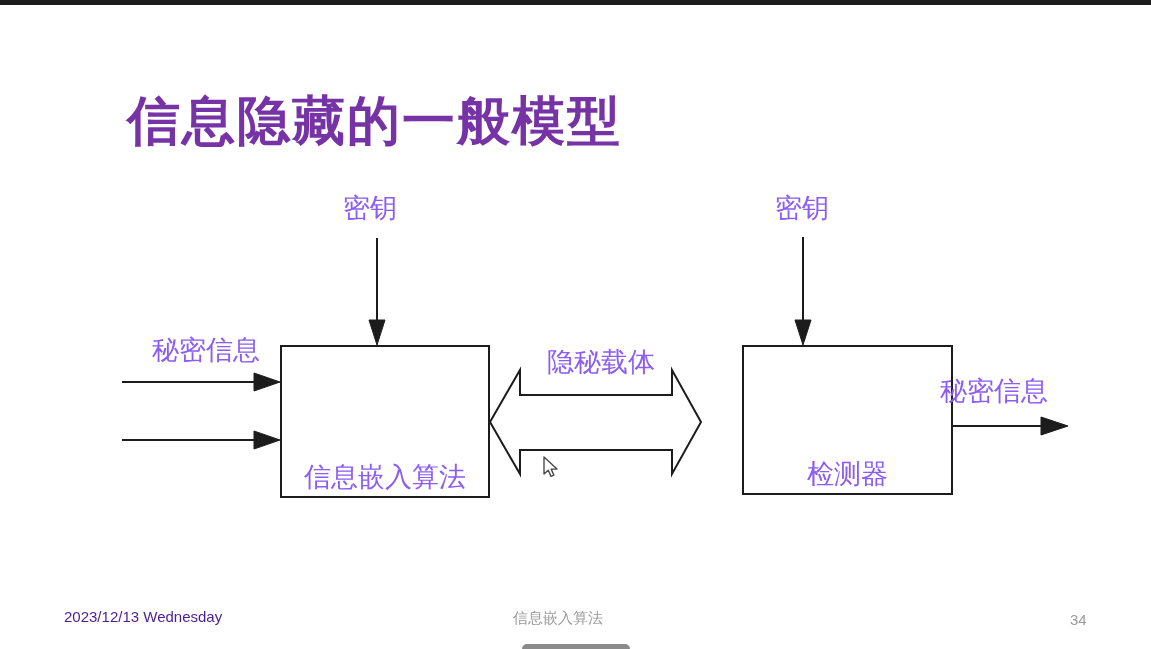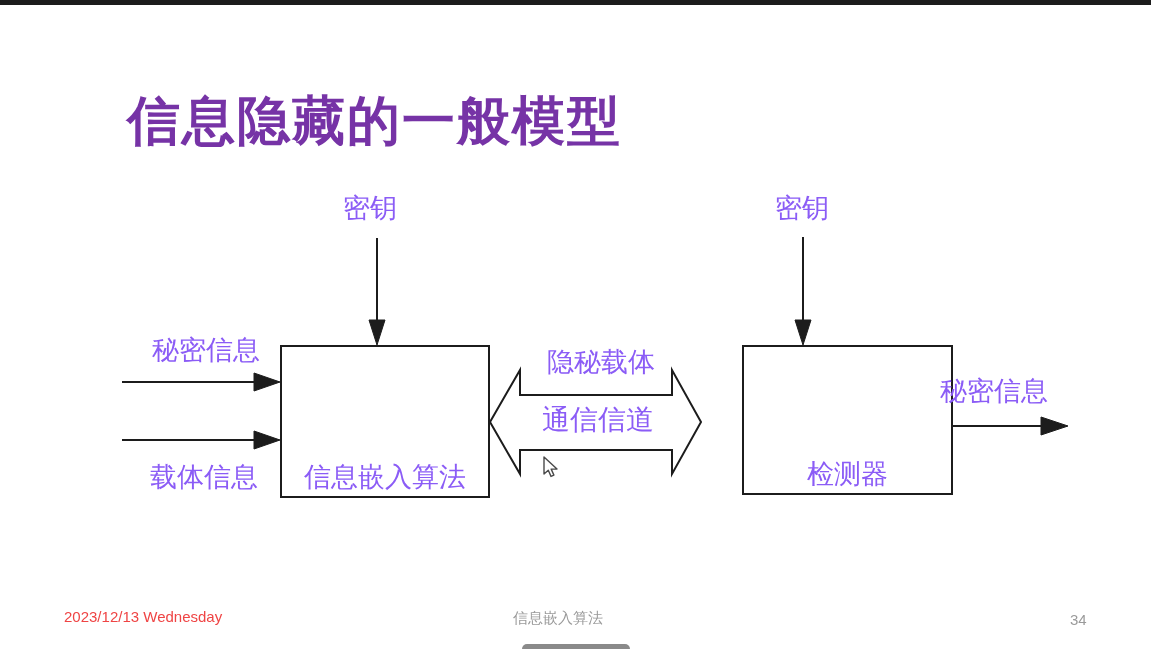--- a/index.html
+++ b/index.html
@@ -23,21 +23,21 @@
   .centered{transform:translateX(-50%);}
   .box{
     position:absolute;border:2px solid #1c1c1c;background:#ffffff;
     display:flex;align-items:flex-end;justify-content:center;
   }
   #embed-box{left:280px;top:345px;width:206px;height:149px;}
   #detector-box{left:742px;top:345px;width:207px;height:146px;}
   .box .diaglabel{position:static;transform:translateY(-3px);}
   #svg-layer{position:absolute;left:0;top:0;width:1151px;height:649px;}
   .footer-text{
-    position:absolute;color:#ef4444;font-size:15px;white-space:nowrap;
+    position:absolute;color:#4c1d95;font-size:15px;white-space:nowrap;
   }
   #footer-date{left:64px;top:608px;}
   #footer-course{left:513px;top:609px;color:#9a9a9a;}
   #footer-page{left:1070px;top:611px;color:#9a9a9a;}
   #bottom-handle{
     position:absolute;left:522px;top:644px;width:108px;height:10px;
     background:#8a8a8a;border-radius:5px;
   }
 </style>
 </head>
@@ -78,31 +78,29 @@
       <polygon points="1068,426 1041,417 1041,435" stroke-width="1"></polygon>
     </g>
 
     <path transform="translate(544,457)" d="M0 0 L0 17 L4.3 13.2 L7 19.4 L9.9 18.1 L7.2 12.1 L13 12.1 Z" fill="#ffffff" stroke="#4a4a4a" stroke-width="1.4" stroke-linejoin="round"></path>
   </svg>
 
   <div class="diaglabel centered" style="left:370px;top:193px;">密钥</div>
   <div class="diaglabel centered" style="left:802px;top:193px;">密钥</div>
 
   <div class="diaglabel" style="left:152px;top:335px;">秘密信息</div>
-  <div class="diaglabel" style="left:150px;top:462px;">载体信息</div>
 
   <div class="box" id="embed-box">
     <span class="diaglabel">信息嵌入算法</span>
   </div>
   <div class="box" id="detector-box">
     <span class="diaglabel">检测器</span>
   </div>
 
   <div class="diaglabel centered" style="left:601px;top:347px;">隐秘载体</div>
-  <div class="diaglabel centered" style="left:598px;top:404px;font-size:28px;">通信信道</div>
 
   <div class="diaglabel" style="left:940px;top:376px;">秘密信息</div>
 
   <div class="footer-text" id="footer-date">2023/12/13 Wednesday</div>
   <div class="footer-text" id="footer-course">信息嵌入算法</div>
   <div class="footer-text" id="footer-page">34</div>
 
   <div id="bottom-handle"></div>
 
 </div>

